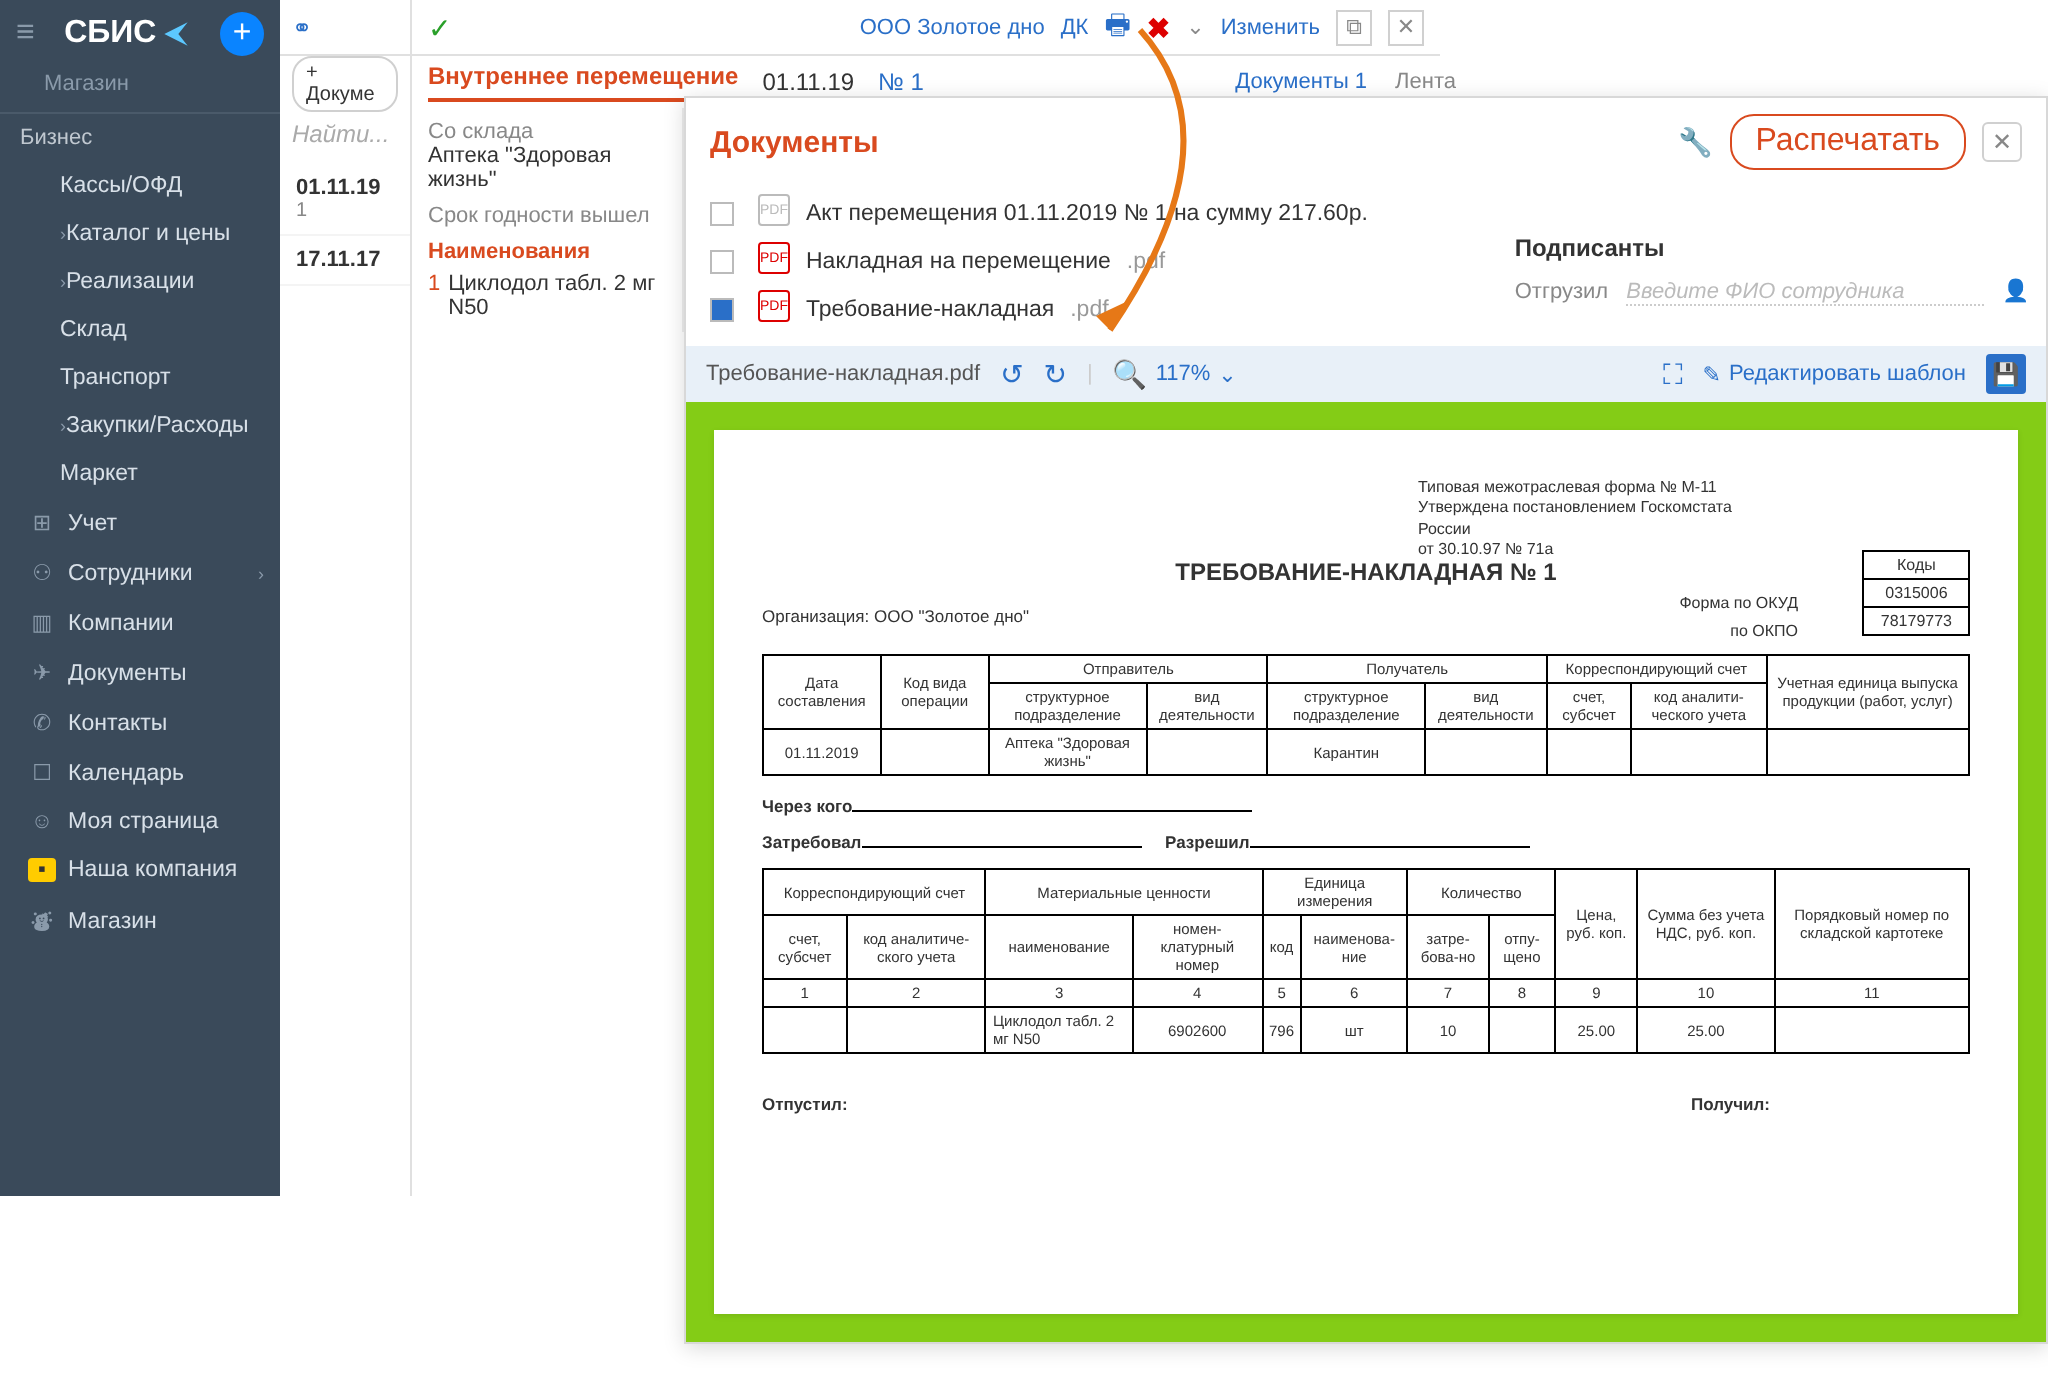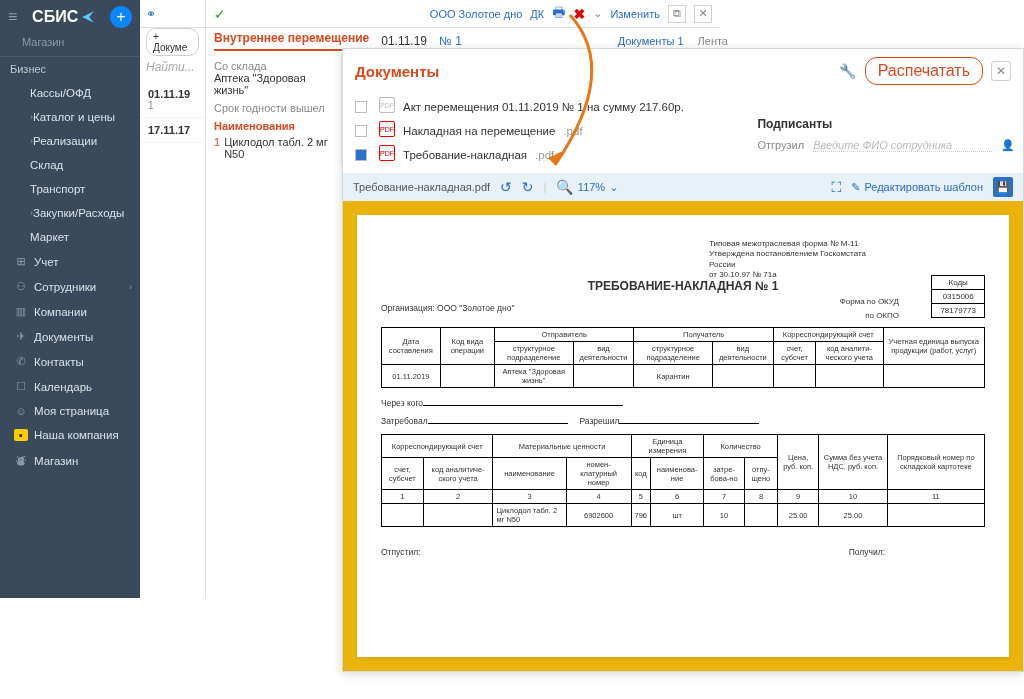--- a/index.html
+++ b/index.html
@@ -77,32 +77,32 @@
 
 
 .pv-bar { background:#e8f0f8; height:28px; display:flex; align-items:center; padding:0 10px; gap:10px; font-size:11px; color:#2a6fc8; }
 .pv-name { color:#555; flex:0 0 auto; margin-right:auto; }
 .pv-ic { font-size:14px; }
 .pv-zoom { display:flex; align-items:center; gap:4px; }
 .pv-edit { display:flex; align-items:center; gap:4px; }
 .pv-save { width:20px; height:20px; background:#2a6fc8; color:#fff; display:flex; align-items:center; justify-content:center; border-radius:2px; font-size:11px; }
 
 
-.preview { background:#eab308; padding:14px; height:470px; overflow:hidden; }
+.preview { background:#84cc16; padding:14px; height:470px; overflow:hidden; }
 .page { background:#fff; width:100%; height:100%; padding:24px; font-size:8.5px; font-family:Arial; position:relative; box-shadow:0 1px 3px rgba(0,0,0,.1); }
 .page .form-note { text-align:left; position:absolute; right:120px; top:24px; font-size:8px; line-height:1.3; max-width:180px; }
 .page h3 { text-align:center; font-size:12px; margin:40px 0 10px; }
 .codes { position:absolute; right:24px; top:60px; border-collapse:collapse; }
 .codes td { border:1px solid #000; padding:2px 8px; font-size:8px; text-align:center; }
 .codes-lbl { position:absolute; right:110px; top:80px; text-align:right; font-size:8px; line-height:1.8; }
 .org { margin:10px 0 14px; }
 .tbl { border-collapse:collapse; width:100%; margin-bottom:10px; }
 .tbl td, .tbl th { border:1px solid #000; padding:2px 3px; font-size:7.5px; text-align:center; vertical-align:middle; }
 .tbl th { font-weight:normal; }
-.line { margin:8px 0; }
+.line { margin:8px 0;font-weight:bold; }
 .uline { border-bottom:1px solid #000; display:inline-block; min-width:200px; }
 
 
 .arrow { position:absolute; left:540px; top:10px; width:90px; height:170px; pointer-events:none; z-index:100; }
 </style>
 </head>
 <body>
 
 <div class="sidebar">
   <div class="sb-head">

